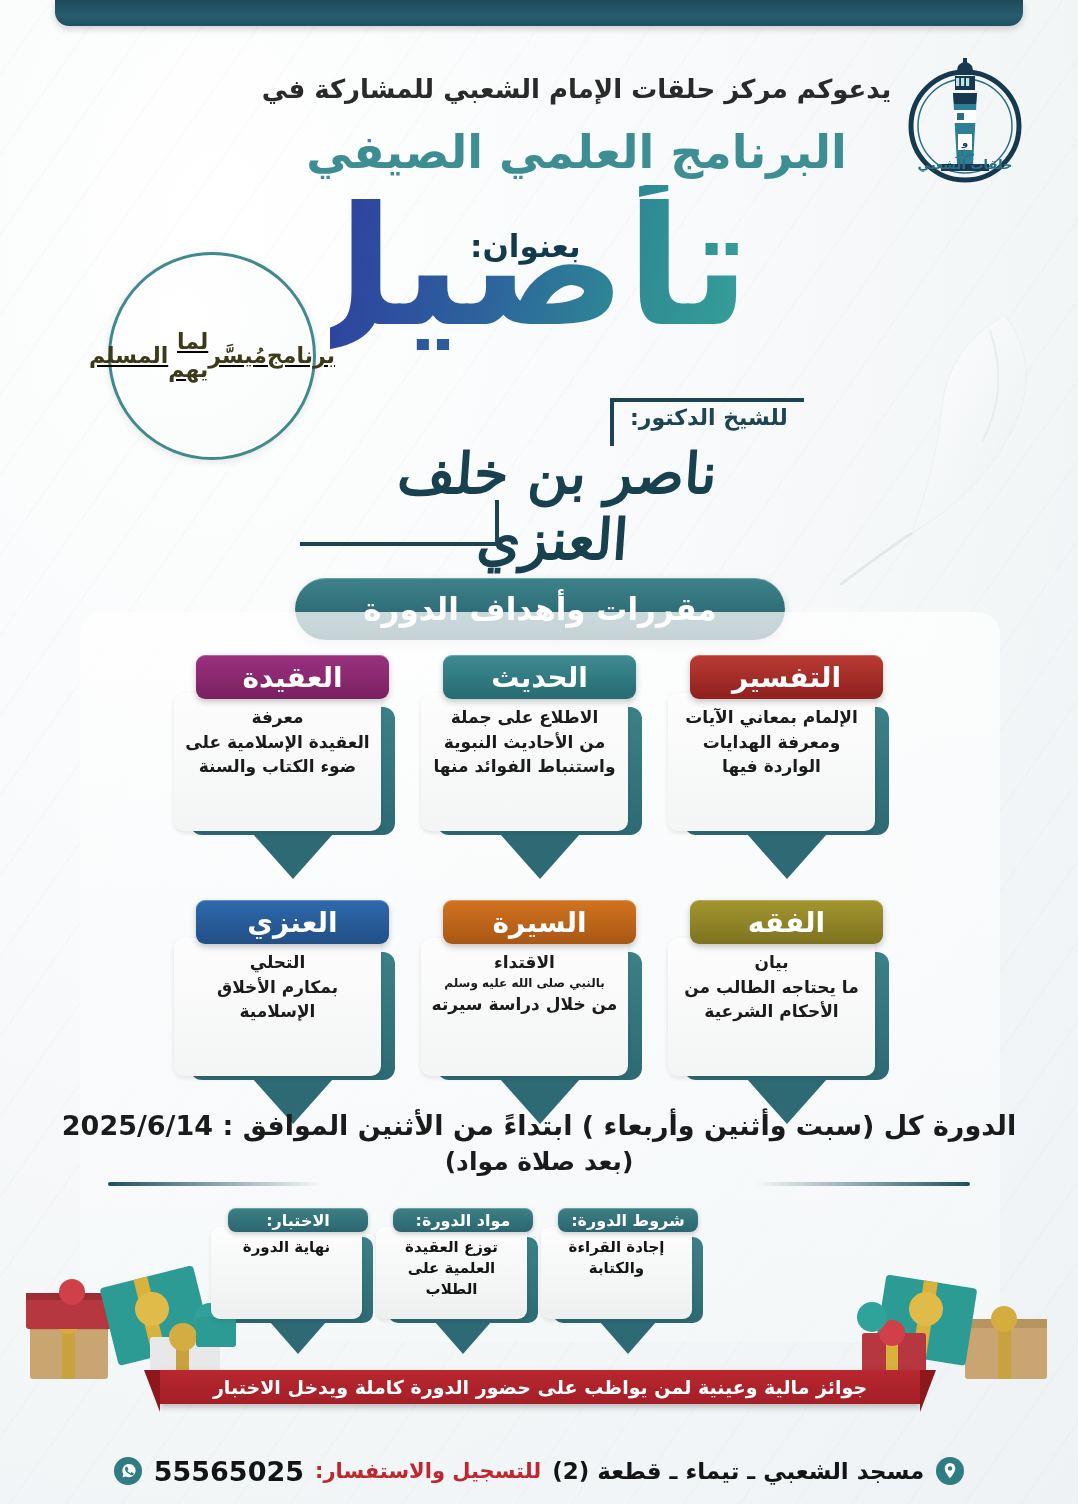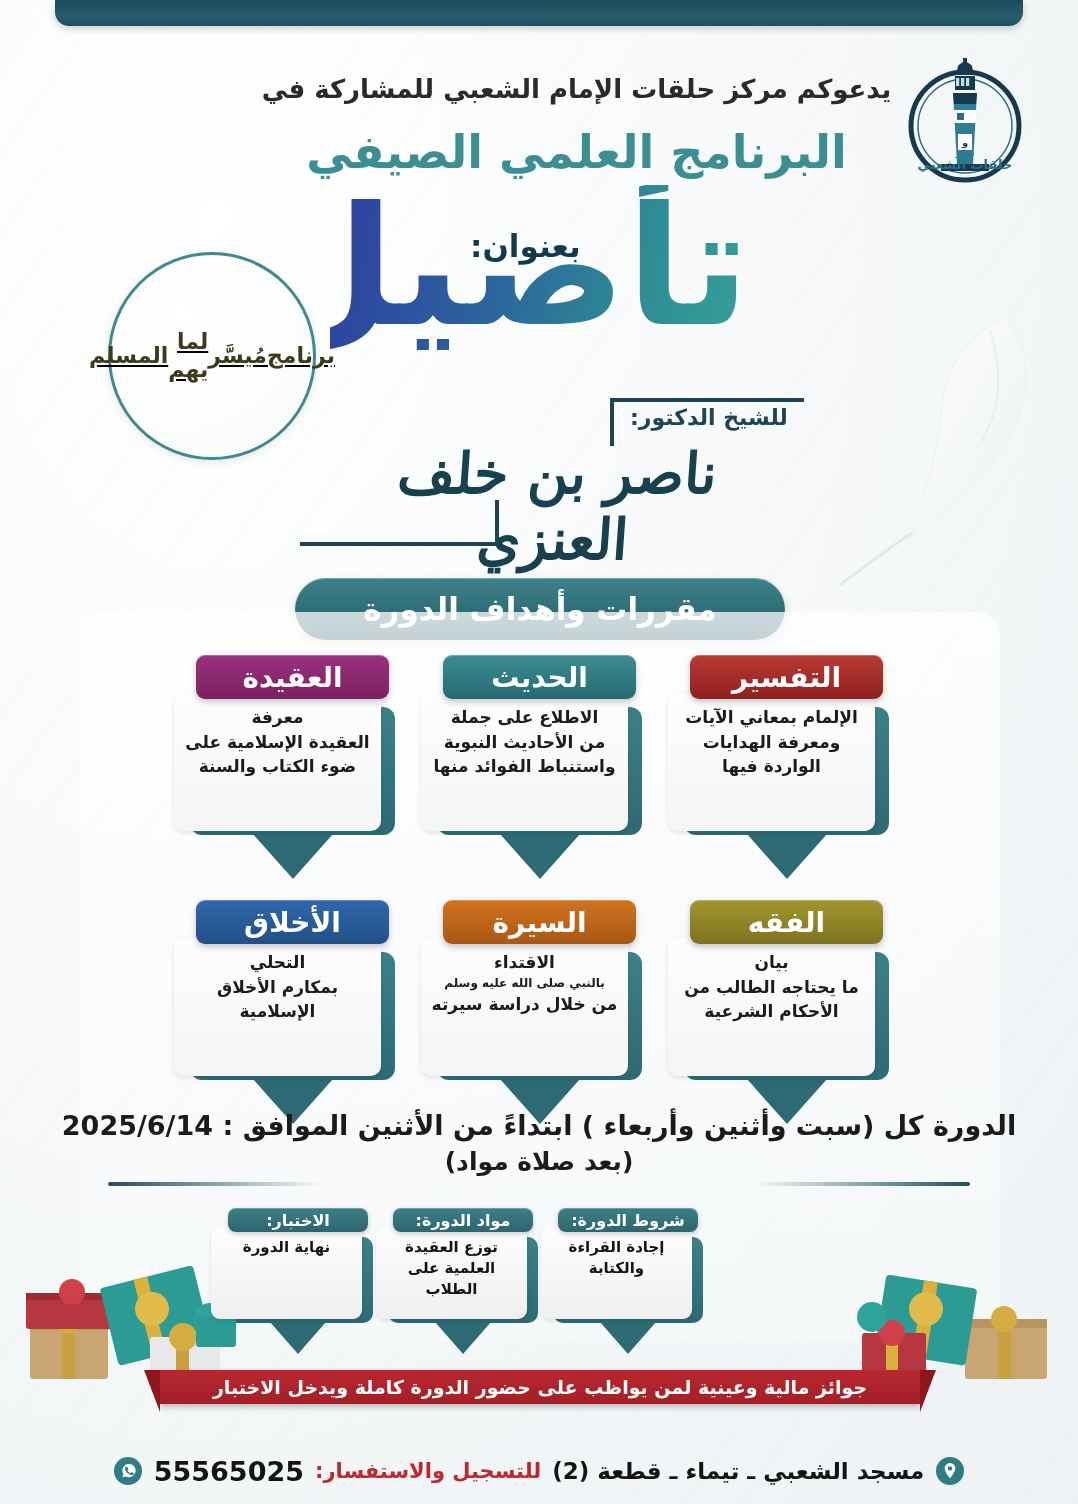--- a/index.html
+++ b/index.html
@@ -339,21 +339,21 @@
       <div class="cshadow"></div>
       <div class="cbody">
         <div>الاقتداء</div>
         <div class="sm">بالنبي صلى الله عليه وسلم</div>
         <div>من خلال دراسة سيرته</div>
       </div>
     </div>
   </div>
 
   <div class="card" style="top:900px;left:190px;">
-    <div class="chead" style="background:linear-gradient(180deg,#2f69ad 0%,#214f86 100%);">الأخلاق</div>
+    <div class="chead" style="background:linear-gradient(180deg,#2f69ad 0%,#214f86 100%);">العنزي</div>
     <div class="cbodywrap">
       <div class="cshadow"></div>
       <div class="cbody">
         <div>التحلي</div>
         <div>بمكارم الأخلاق</div>
         <div>الإسلامية</div>
       </div>
     </div>
   </div>
 

